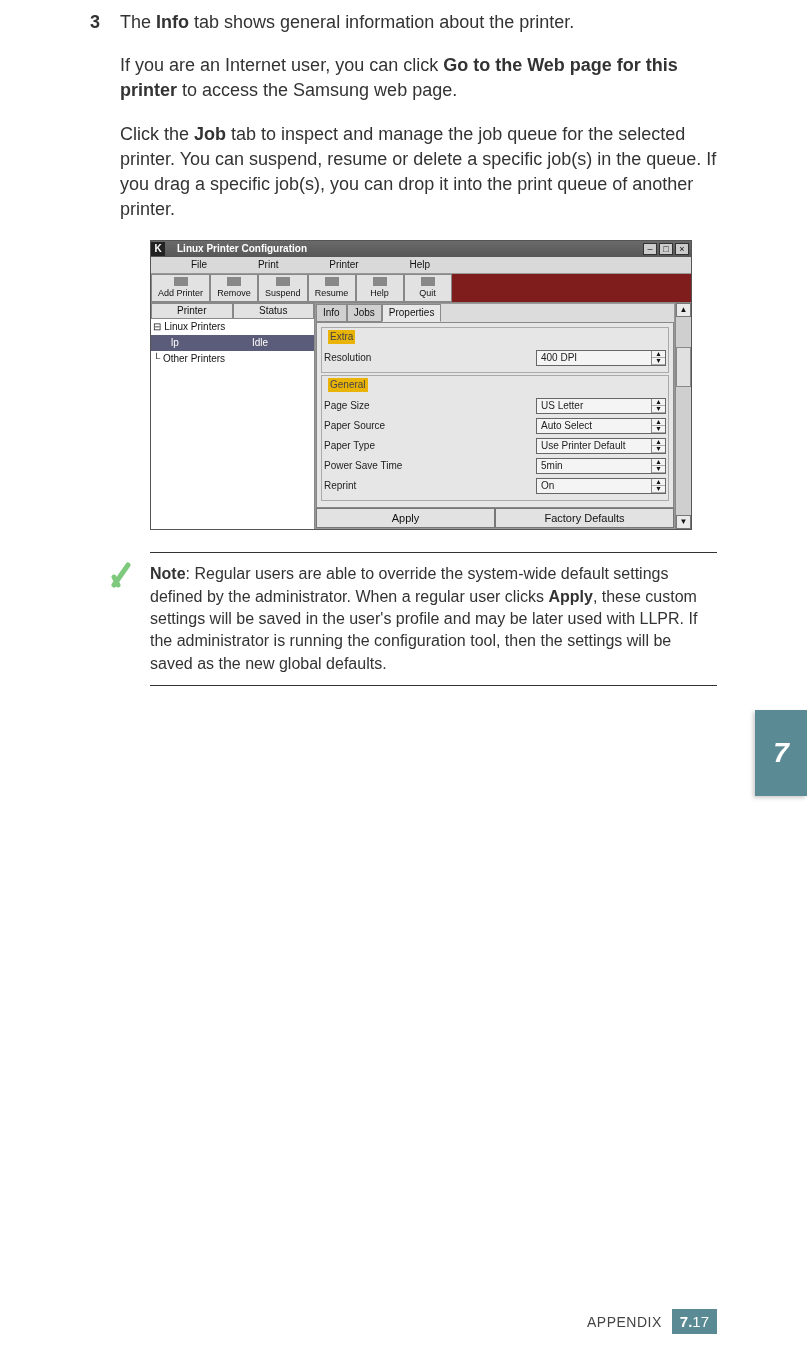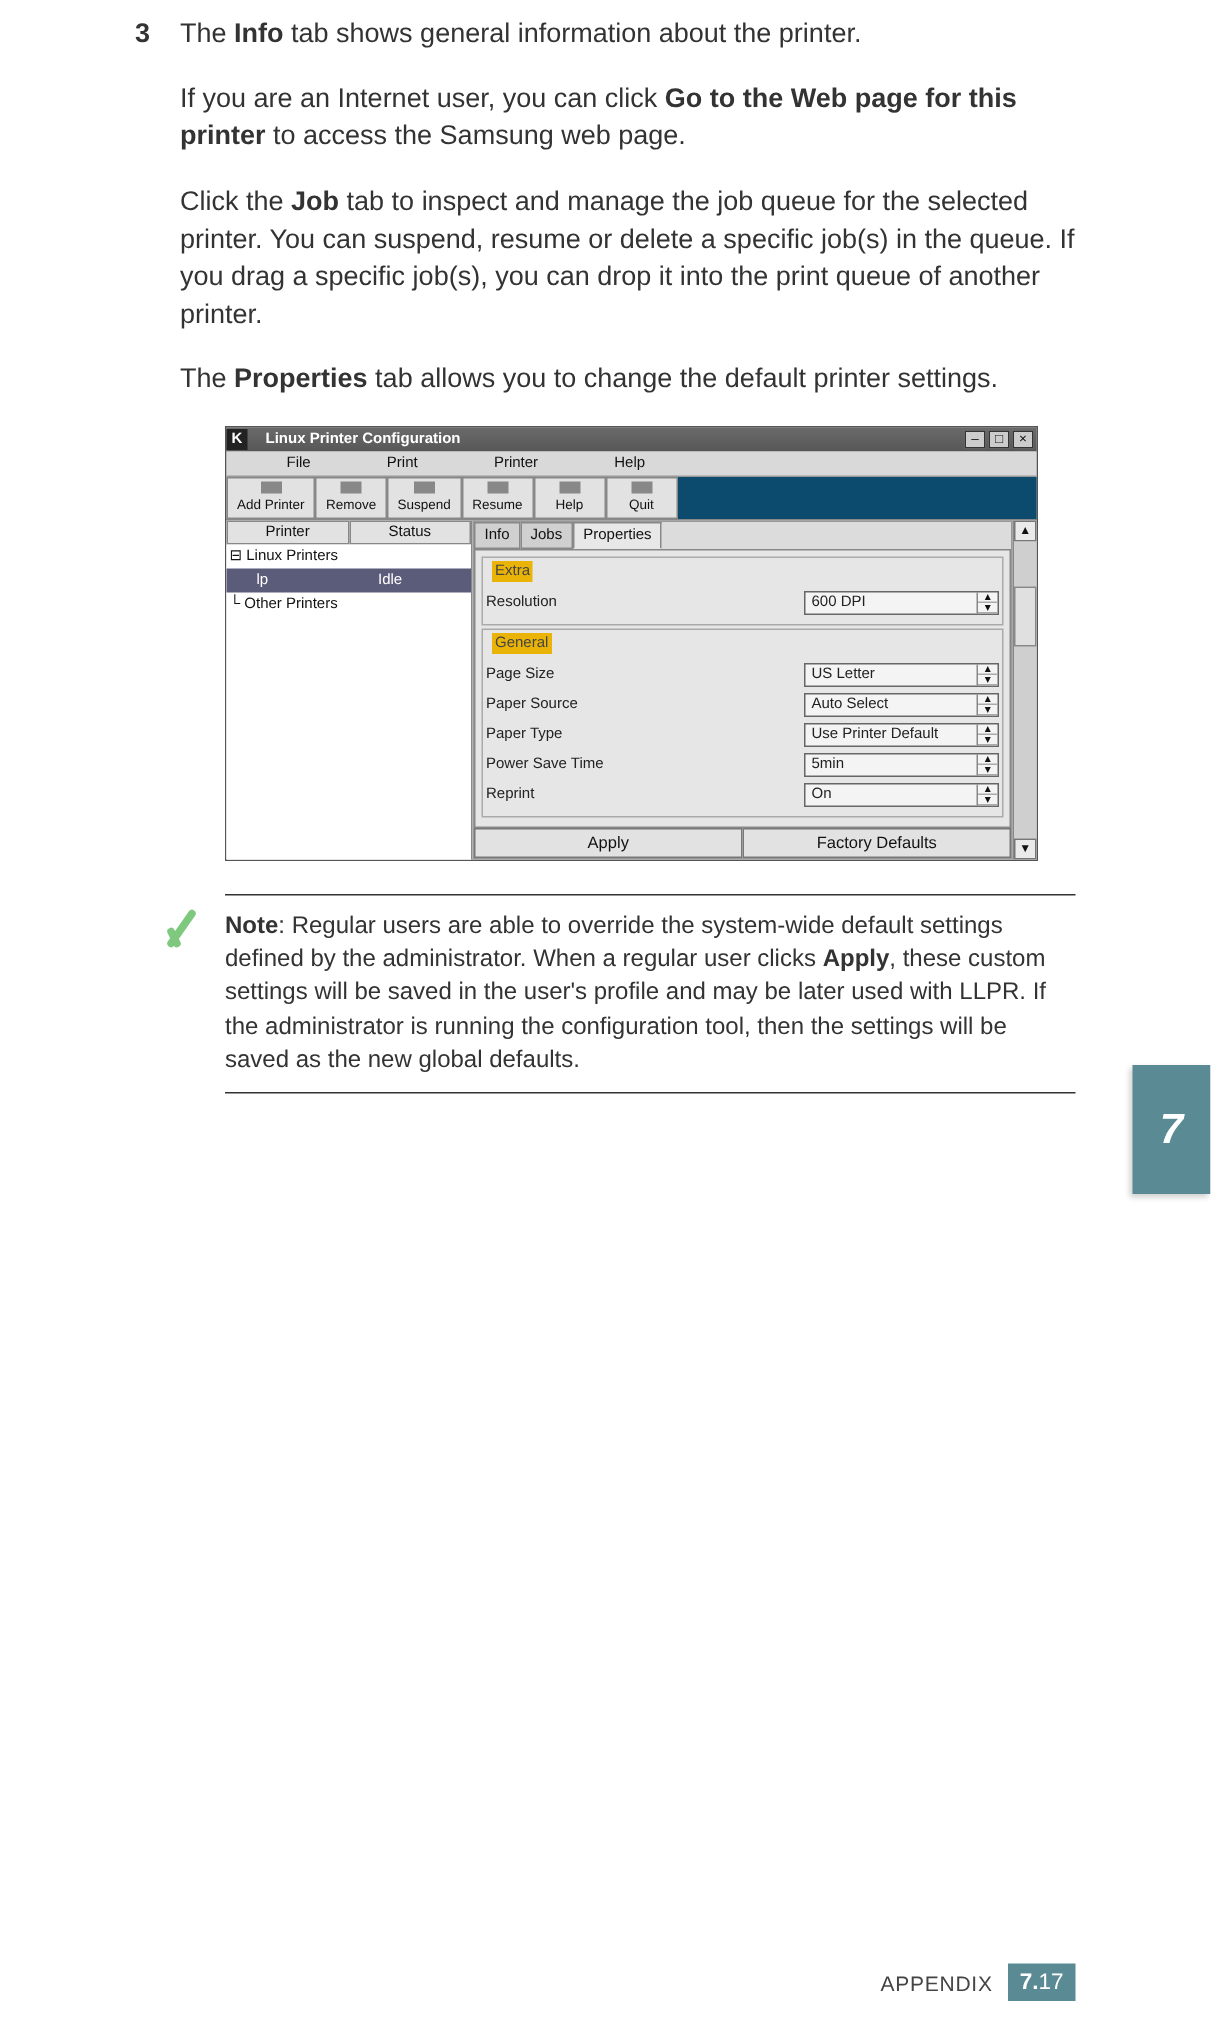--- a/index.html
+++ b/index.html
@@ -58,21 +58,21 @@
   .titlebar .title { flex:1; padding-left:12px; font-weight:bold; }
   .titlebar .wbtn {
     width:14px;height:12px;background:#ccc;border:1px solid #333;margin-right:2px;
     display:flex;align-items:center;justify-content:center;font-size:9px;color:#111;
   }
   .menubar {
     background:#d9d9d9;border-bottom:1px solid #999;padding:1px 4px;font-size:10px;
   }
   .menubar span { margin-right:12px;padding-left:36px; }
   .toolbar {
-    display:flex;background:#0c4a6e;border-bottom:1px solid #888;
+    display:flex;background:#7f1d1d;border-bottom:1px solid #888;
   }
   .tbtn {
     border:1px solid #888;background:#e2e2e2;height:28px;
     display:flex;flex-direction:column;align-items:center;justify-content:center;
     font-size:9px;padding:2px 6px;min-width:48px;
   }
   .tbtn .ic{width:14px;height:10px;background:#888;margin-bottom:1px;}
   .split {
     display:flex;height:226px;
   }
@@ -173,23 +173,20 @@
     <div class="step-body">
       <p>
         <span>The </span><span class="bold">Info</span><span> tab shows general information about the printer.</span>
       </p>
       <p>
         <span>If you are an Internet user, you can click </span><span class="bold">Go to the Web page for this printer</span><span> to access the Samsung web page.</span>
       </p>
       <p>
         <span>Click the </span><span class="bold">Job</span><span> tab to inspect and manage the job queue for the selected printer. You can suspend, resume or delete a specific job(s) in the queue. If you drag a specific job(s), you can drop it into the print queue of another printer.</span>
       </p>
-      <p>
-        <span>The </span><span class="bold">Properties</span><span> tab allows you to change the default printer settings.</span>
-      </p>
 
       <div class="app-window">
         <div class="titlebar">
           <span class="k">K</span>
           <span class="title">Linux Printer Configuration</span>
           <span class="wbtn">–</span>
           <span class="wbtn">□</span>
           <span class="wbtn">×</span>
         </div>
         <div class="menubar">
@@ -245,21 +242,21 @@
                 <div class="tab">Info</div>
                 <div class="tab">Jobs</div>
                 <div class="tab sel">Properties</div>
               </div>
               <div class="propbody">
                 <div class="grp">
                   <div class="grp-title">Extra</div>
                   <div class="prow">
                     <div class="plabel">Resolution</div>
                     <div class="pcombo">
-                        <span>600 DPI</span>
+                        <span>400 DPI</span>
                         <div class="spin">
                           <div>▴</div>
                           <div>▾</div>
                         </div>
                       </div>
                   </div>
                 </div>
                 <div class="grp">
                   <div class="grp-title">General</div>
                   <div class="prow">

